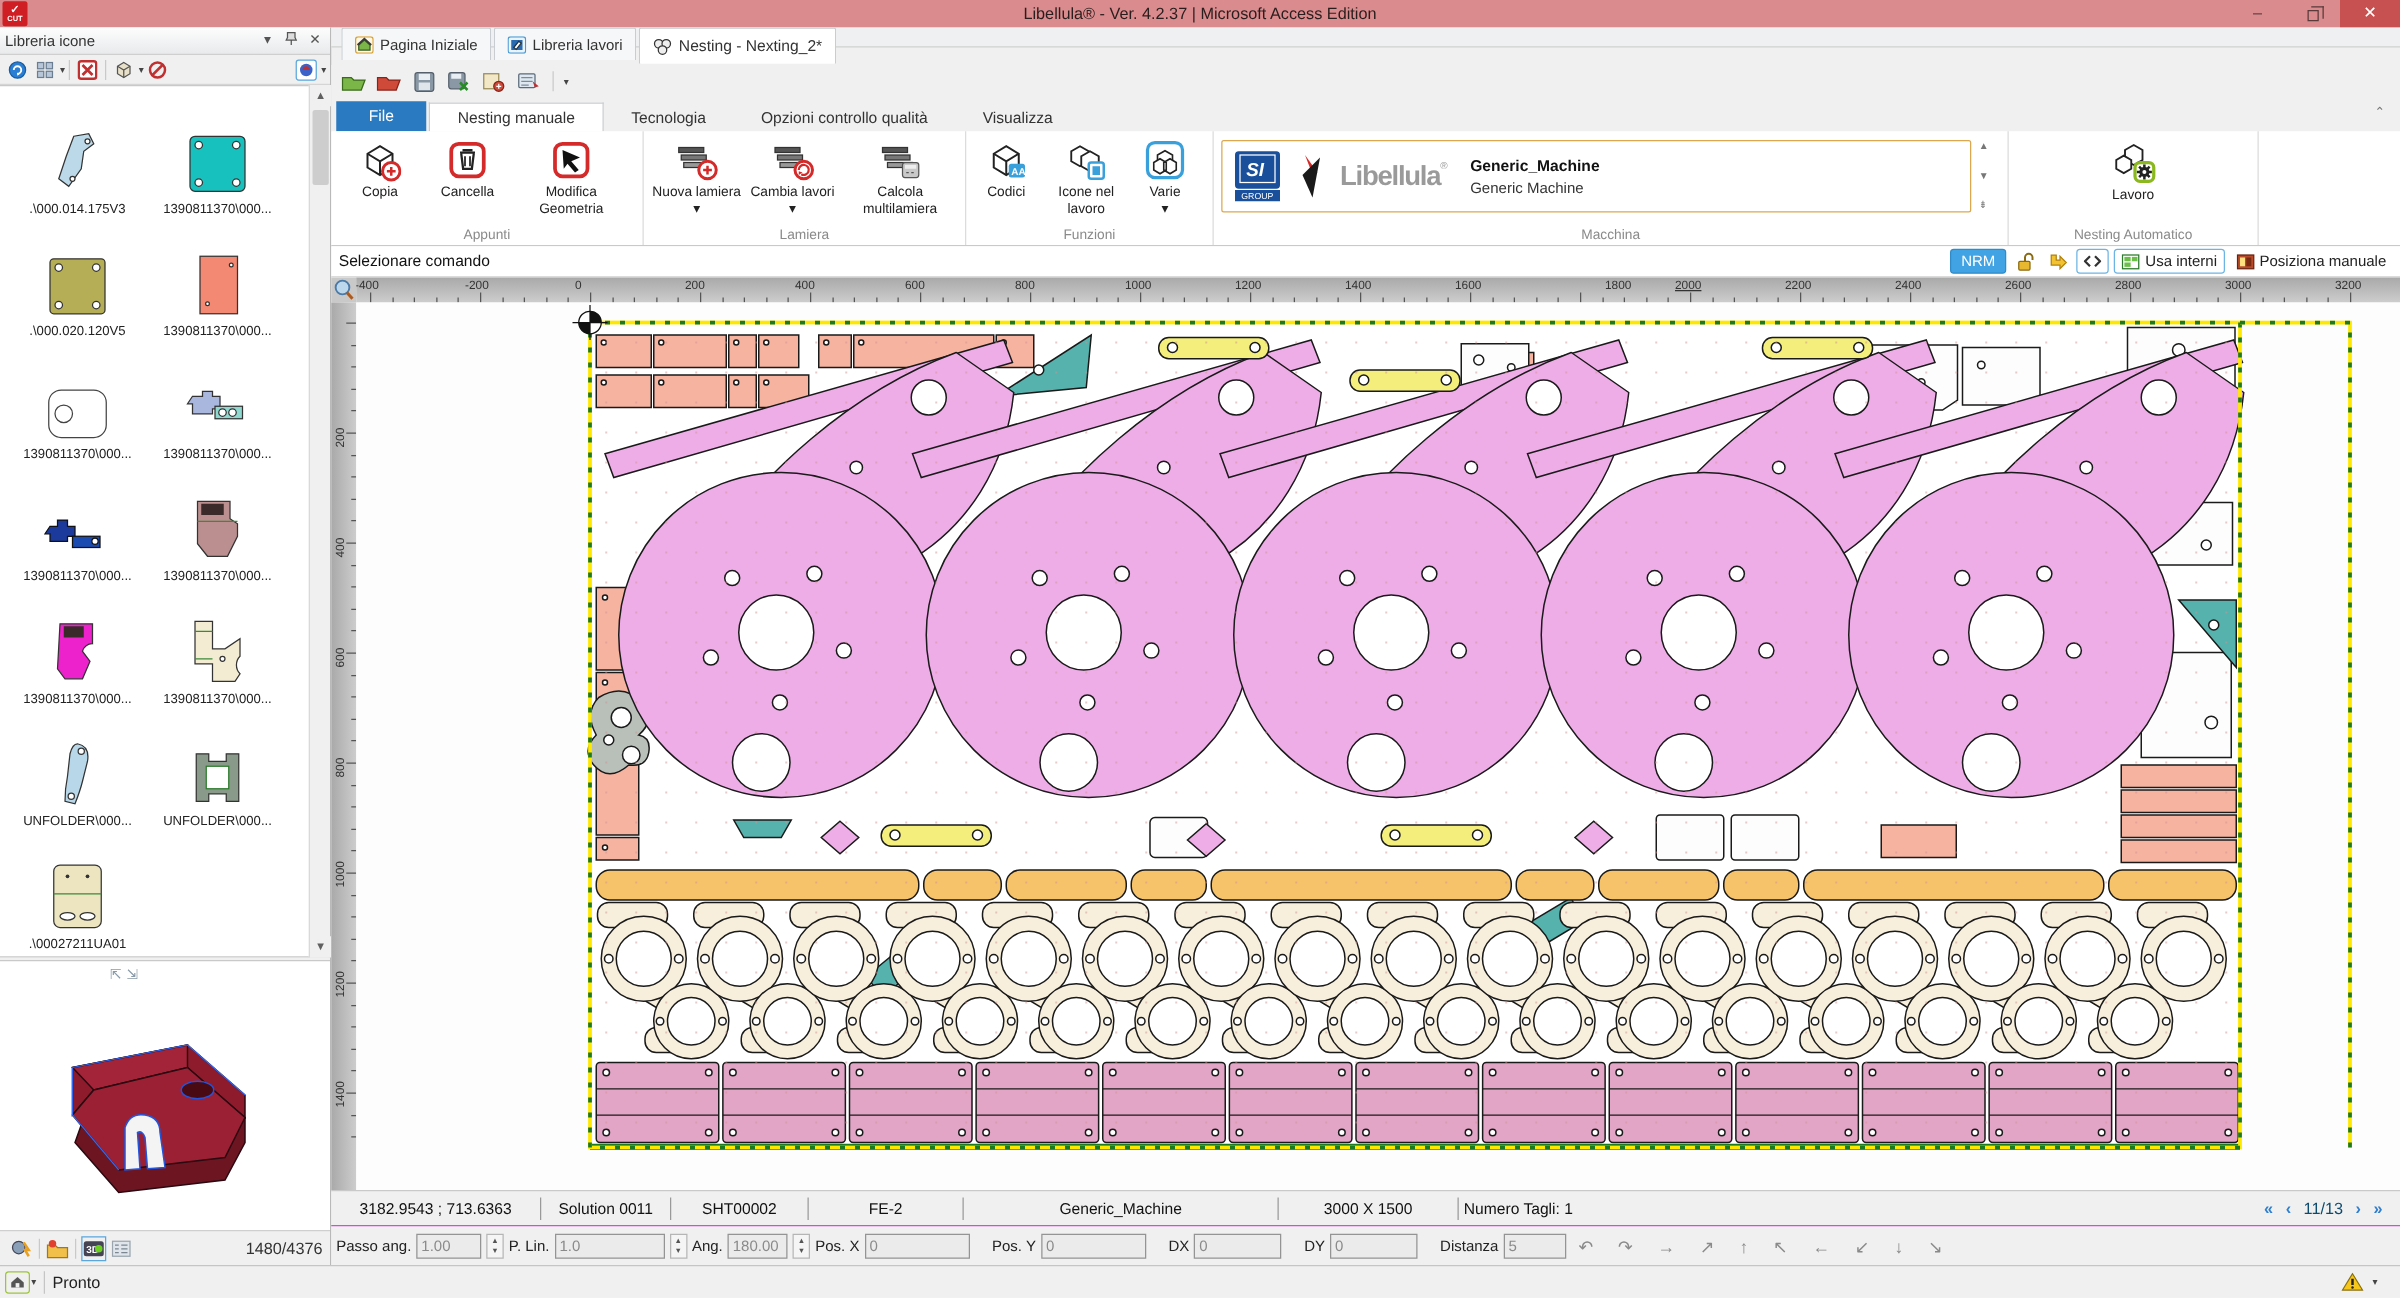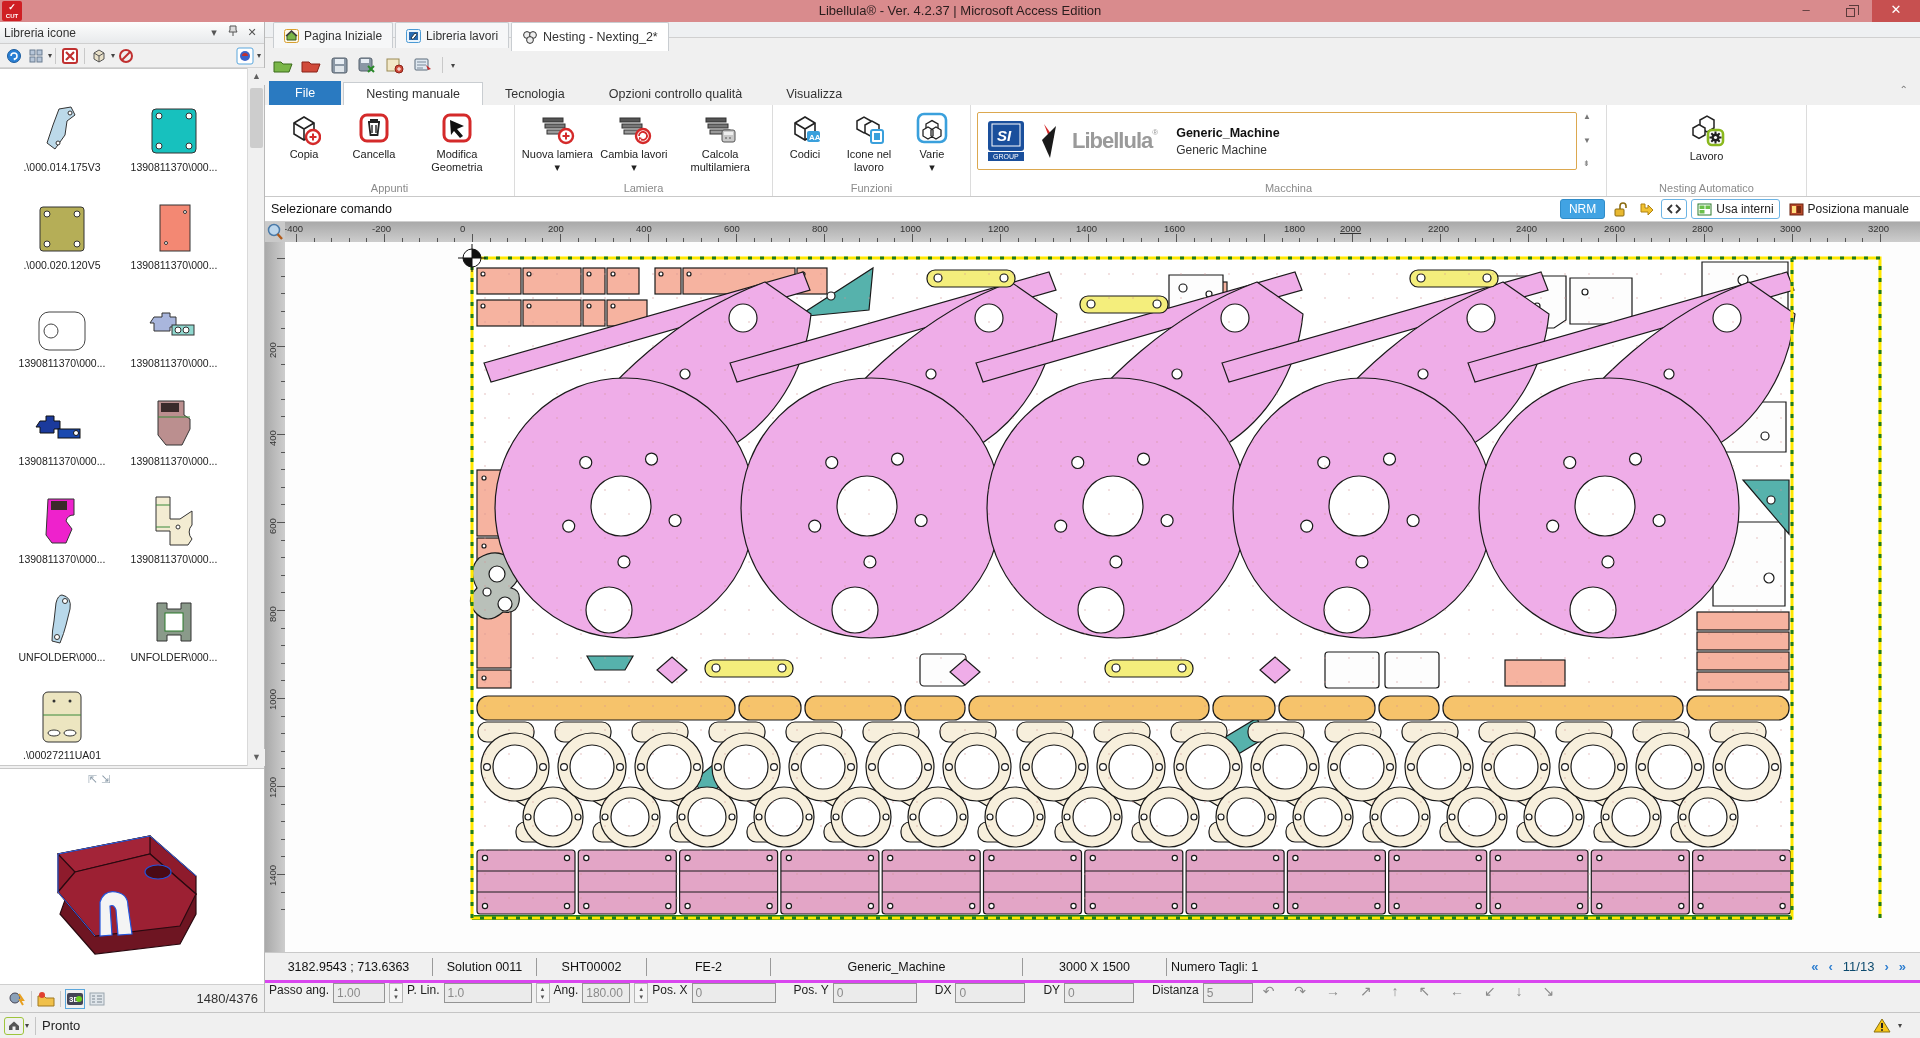--- a/index.html
+++ b/index.html
@@ -95,22 +95,22 @@
   #nest-svg { position:absolute; left:0; top:0; }
 
   
   #statusrow { position:absolute; left:265px; right:0; top:952px; height:28px; background:#f0f0f0; border-top:1px solid #c9c9c9;
     display:flex; align-items:center; font-size:12.5px; color:#111;}
   .scell { height:18px; line-height:18px; text-align:center; border-right:1px solid #9a9a9a; padding:0 4px;}
   #pager { margin-left:auto; margin-right:14px; display:flex; align-items:center; gap:10px; color:#2f7fd0; font-size:13px; font-weight:bold;}
   #page-num { color:#0c4a6e; font-weight:normal; }
 
   
-  #transformbar { position:absolute; left:265px; right:0; top:980px; height:32px; background:#f0f0f0; border-top:3px solid #d946ef;
-    display:flex; padding-left:4px; gap:4px; font-size:12px; color:#222;}
+  #transformbar { position:absolute; left:265px; right:0; top:980px; height:32px; background:#f0f0f0; border-top:1px solid #d946ef;
+    display:flex; align-items:center; padding-left:4px; gap:4px; font-size:12px; color:#222;}
   .tf-input { height:20px; background:#ebebeb; border:1px solid #949494; color:#8a8a8a; font-size:12px; padding:0 3px;
     font-family:"Liberation Sans", sans-serif;}
   .spin { display:inline-flex; flex-direction:column; justify-content:center; height:20px; width:14px; border:1px solid #b5b5b5; background:#f5f5f5; color:#555; font-size:6px; text-align:center; line-height:8px;}
   .tf-arrows { color:#8a8a8a; font-size:14px; letter-spacing:8px; margin-left:6px;}
 
   
   #statusbar { position:absolute; left:0; right:0; bottom:0; height:26px; background:#f0f0f0; border-top:1px solid #c5c5c5;
     display:flex; align-items:center; padding:0 4px; font-size:13px; color:#222;}
   #home-ico { width:20px; height:18px; border:1.5px solid #9ec43b; border-radius:3px; display:flex; align-items:center; justify-content:center;}
   #sb-sep { width:1px; height:18px; background:#c5c5c5; margin:0 6px;}

